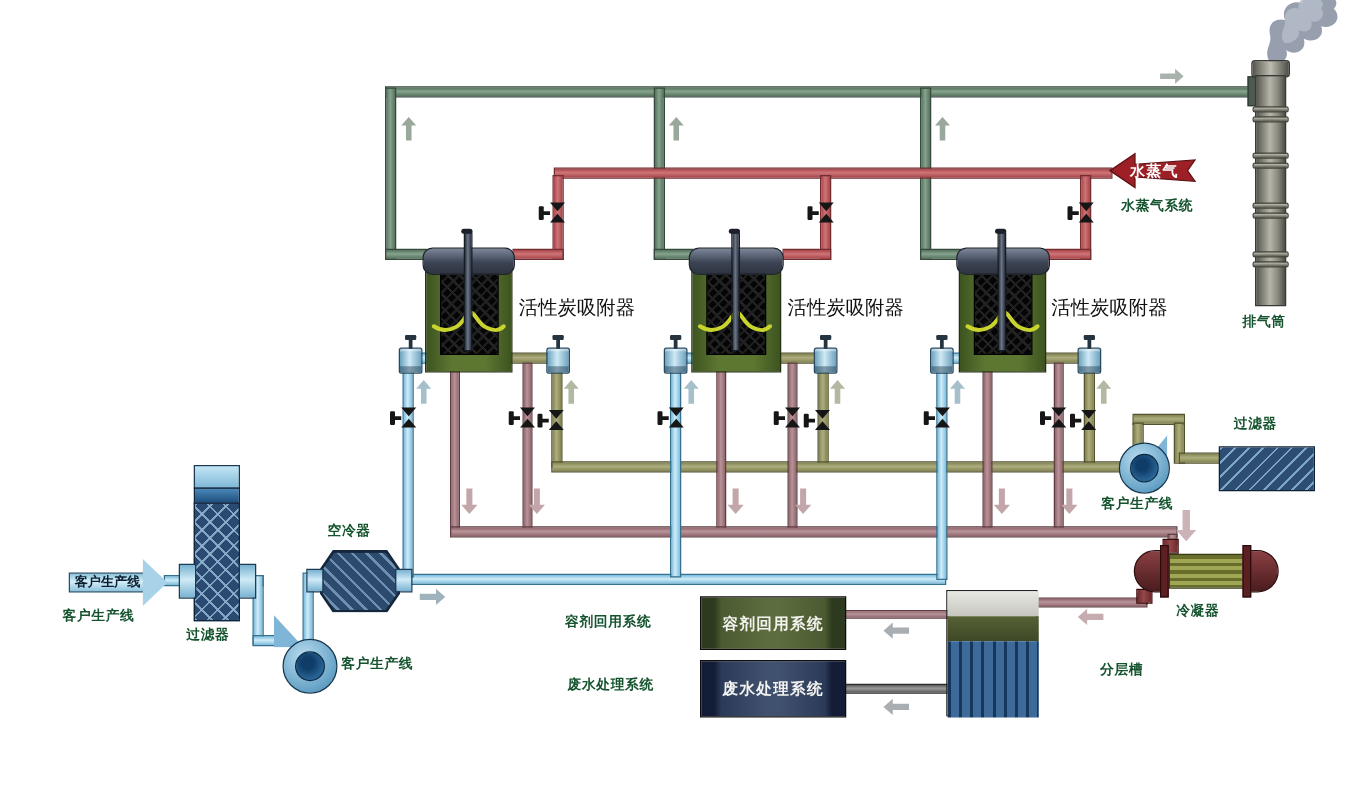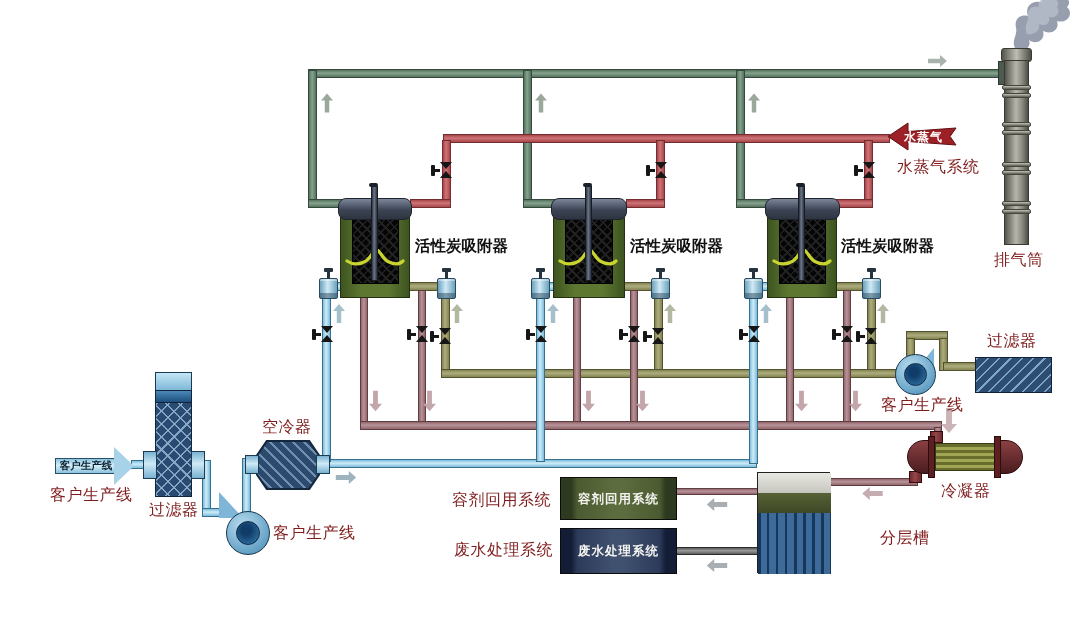--- a/index.html
+++ b/index.html
@@ -42,22 +42,22 @@
       repeating-linear-gradient(45deg,#050505 0 5px,#222 5px 7px);background-blend-mode:lighten;}
   .rod{position:absolute;width:5px;background:linear-gradient(to right,#2a313d,#6b7789 45%,#2a313d);border:1px solid #171c24;}
   .knob{position:absolute;width:9px;height:4px;background:#1b202a;border-radius:2px;}
   
   .fan{position:absolute;border-radius:50%;border:1.5px solid #16384f;
        background:radial-gradient(circle at 38% 32%,#b8dcef,#66a2c6 70%,#4d86ab);}
   .fanin{position:absolute;border-radius:50%;border:1.5px solid #0d2a42;
        background:radial-gradient(circle at 42% 38%,#0f3c68 25%,#2f6d9e 80%,#5b94bd);}
   .wedge{position:absolute;background:#7fb5d6;border:0;}
   
-  .lbl{position:absolute;color:#7f1d1d;font-weight:normal;font-size:16px;letter-spacing:.5px;white-space:nowrap;}
-  .lbl-s{position:absolute;color:#111;font-weight:bold;font-size:15.5px;white-space:nowrap;}
+  .lbl{position:absolute;color:#14532d;font-weight:bold;font-size:11px;letter-spacing:.5px;white-space:nowrap;}
+  .lbl-s{position:absolute;color:#111;font-weight:normal;font-size:15.5px;white-space:nowrap;}
   .boxtxt{position:absolute;width:100%;text-align:center;color:#f2f2ef;font-weight:bold;font-size:12.5px;letter-spacing:1px;}
   
   svg.arr{position:absolute;overflow:visible;}
   
   .sysbox{position:absolute;width:115px;border:1.5px solid #0c0c0c;}
   .nozzle{position:absolute;border:1px solid #1c3c55;background:linear-gradient(to bottom,#79b2d1,#cfeaf6 45%,#79b2d1);}
   .mnoz{position:absolute;border:1px solid #38090b;background:linear-gradient(to right,#6d2a2d,#94474a 45%,#6d2a2d);}
 </style>
 </head>
 <body>

